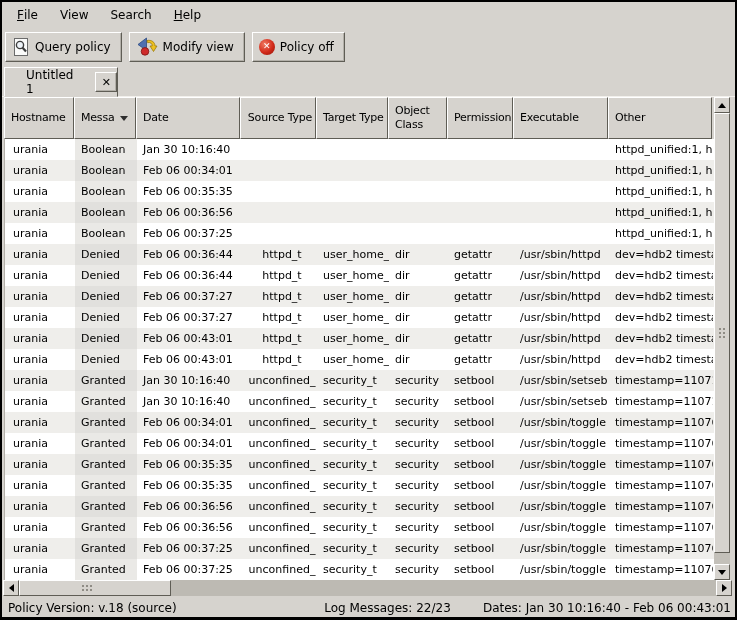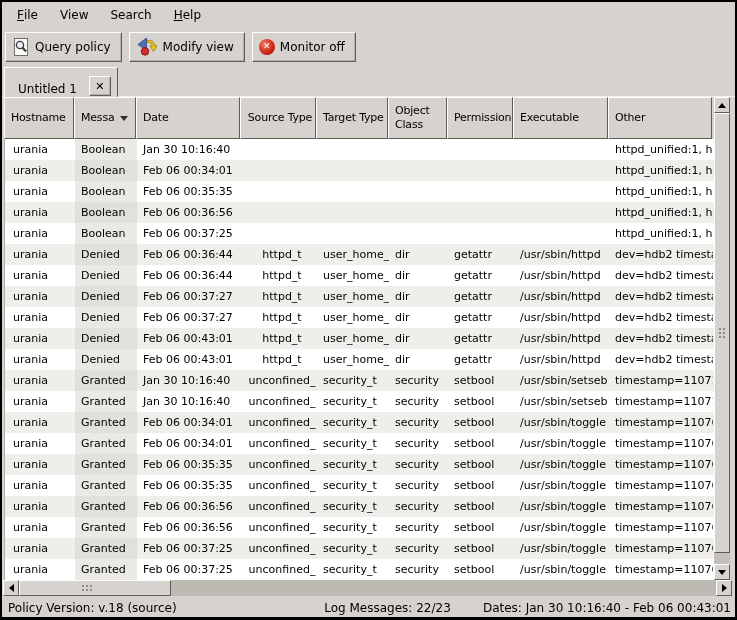--- a/index.html
+++ b/index.html
@@ -20,21 +20,21 @@
   .icon{display:inline-flex;align-items:center;justify-content:center;}
   .mo{width:16px;height:16px;border-radius:50%;
     background:radial-gradient(circle at 35% 32%, #ef7a62, #d22a1a 55%, #8e1205);
     display:flex;align-items:center;justify-content:center;}
   .mo-x{color:#fff;font-size:9px;font-weight:bold;line-height:1;}
   
   .tabbar{position:absolute;top:63px;left:0;width:100%;height:32px;}
   .tabbar::after{content:"";position:absolute;left:0;bottom:0;width:100%;height:1px;background:#f2f0ec;}
   .tab{position:absolute;left:2px;bottom:0;width:114px;height:30px;z-index:2;
     background:#d6d3ce;border:1px solid;border-color:#ffffff #5f5d55 #d6d3ce #ffffff;
-    display:flex;align-items:flex-end;gap:12px;padding-left:13px;box-sizing:border-box;font-size:12px;}
+    display:flex;align-items:center;gap:12px;padding-left:21px;box-sizing:border-box;font-size:12px;}
   .tab-close{width:22px;height:20px;background:#d6d3ce;border:1px solid;
     border-color:#ffffff #5f5d55 #5f5d55 #ffffff;box-shadow:inset -1px -1px 0 #b3b0a9;
     font-size:11px;font-weight:bold;display:flex;align-items:center;justify-content:center;
     padding:0;font-family:inherit;color:#000;}
   
   .table-wrap{position:absolute;left:2px;top:95px;width:726px;height:483px;}
   .thead{position:absolute;top:0;left:0;width:708px;height:42px;display:flex;}
   .th{flex:none;box-sizing:border-box;background:#d6d3ce;position:relative;
     border:1px solid;border-color:#ffffff #5f5d55 #5f5d55 #ffffff;
     display:flex;flex-direction:column;justify-content:center;
@@ -109,21 +109,21 @@
           <path d="M11,3.5 C16,2.5 19,5.5 19,9 L21,9 L17.5,14.5 L14,9 L16.2,9 C16.2,6.5 14.5,5 11.5,5.6 Z" fill="#edc021" stroke="#9c7c0c" stroke-width="0.8"></path>
           <circle cx="9" cy="14.4" r="3.8" fill="#cf2b2b" stroke="#7e1414" stroke-width="0.8"></circle>
         </svg>
       </span>
       <span>Modify view</span>
     </button>
     <button class="tbtn">
       <span class="icon mo">
         <span class="mo-x">✕</span>
       </span>
-      <span>Monitor off</span>
+      <span>Policy off</span>
     </button>
   </div>
 
   <div class="tabbar">
     <div class="tab">
       <span>Untitled 1</span>
       <button class="tab-close">
         <span>✕</span>
       </button>
     </div>

